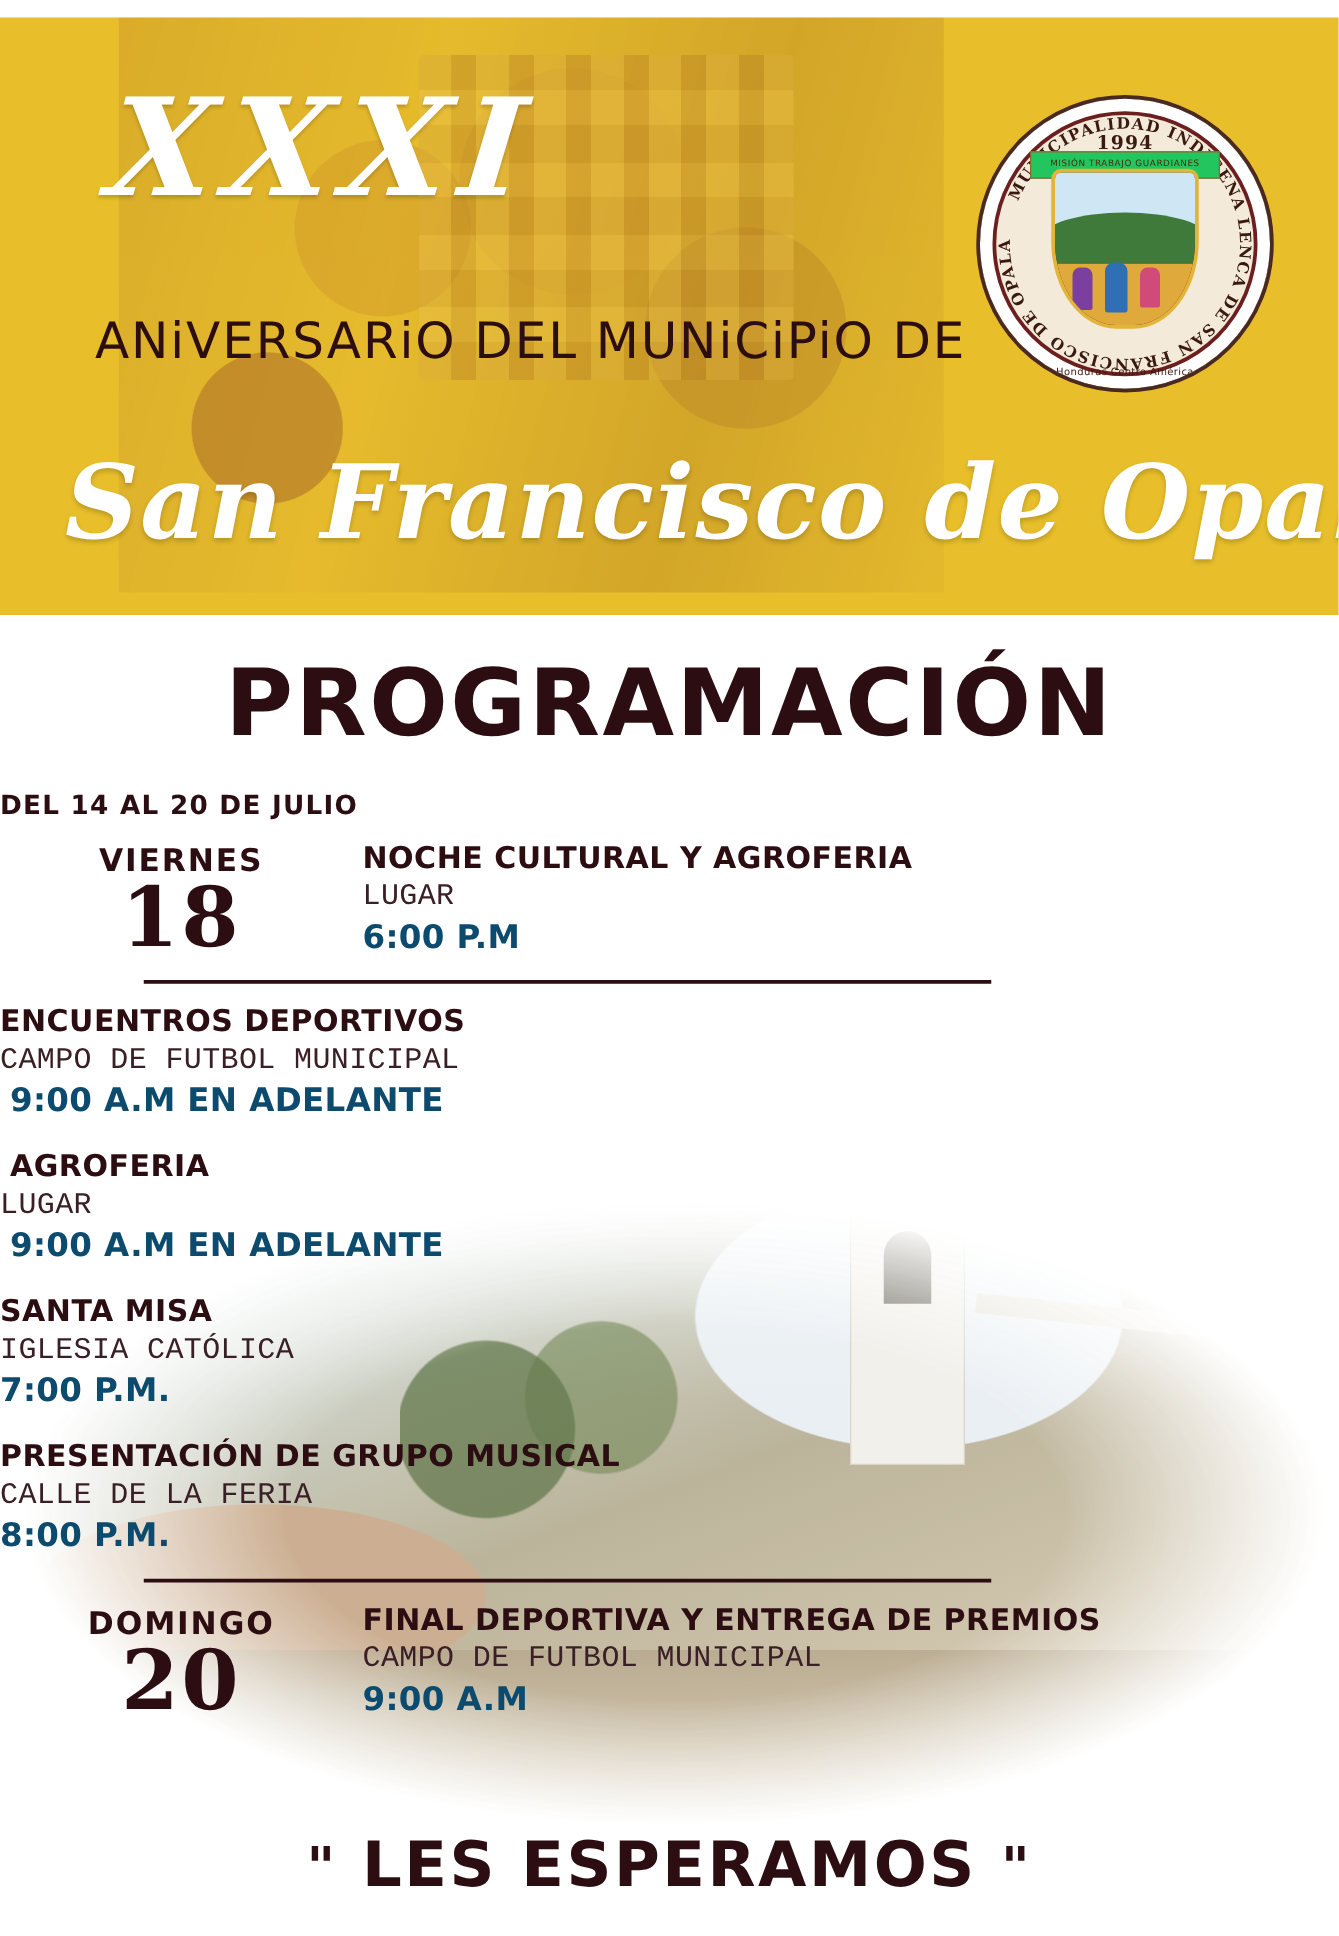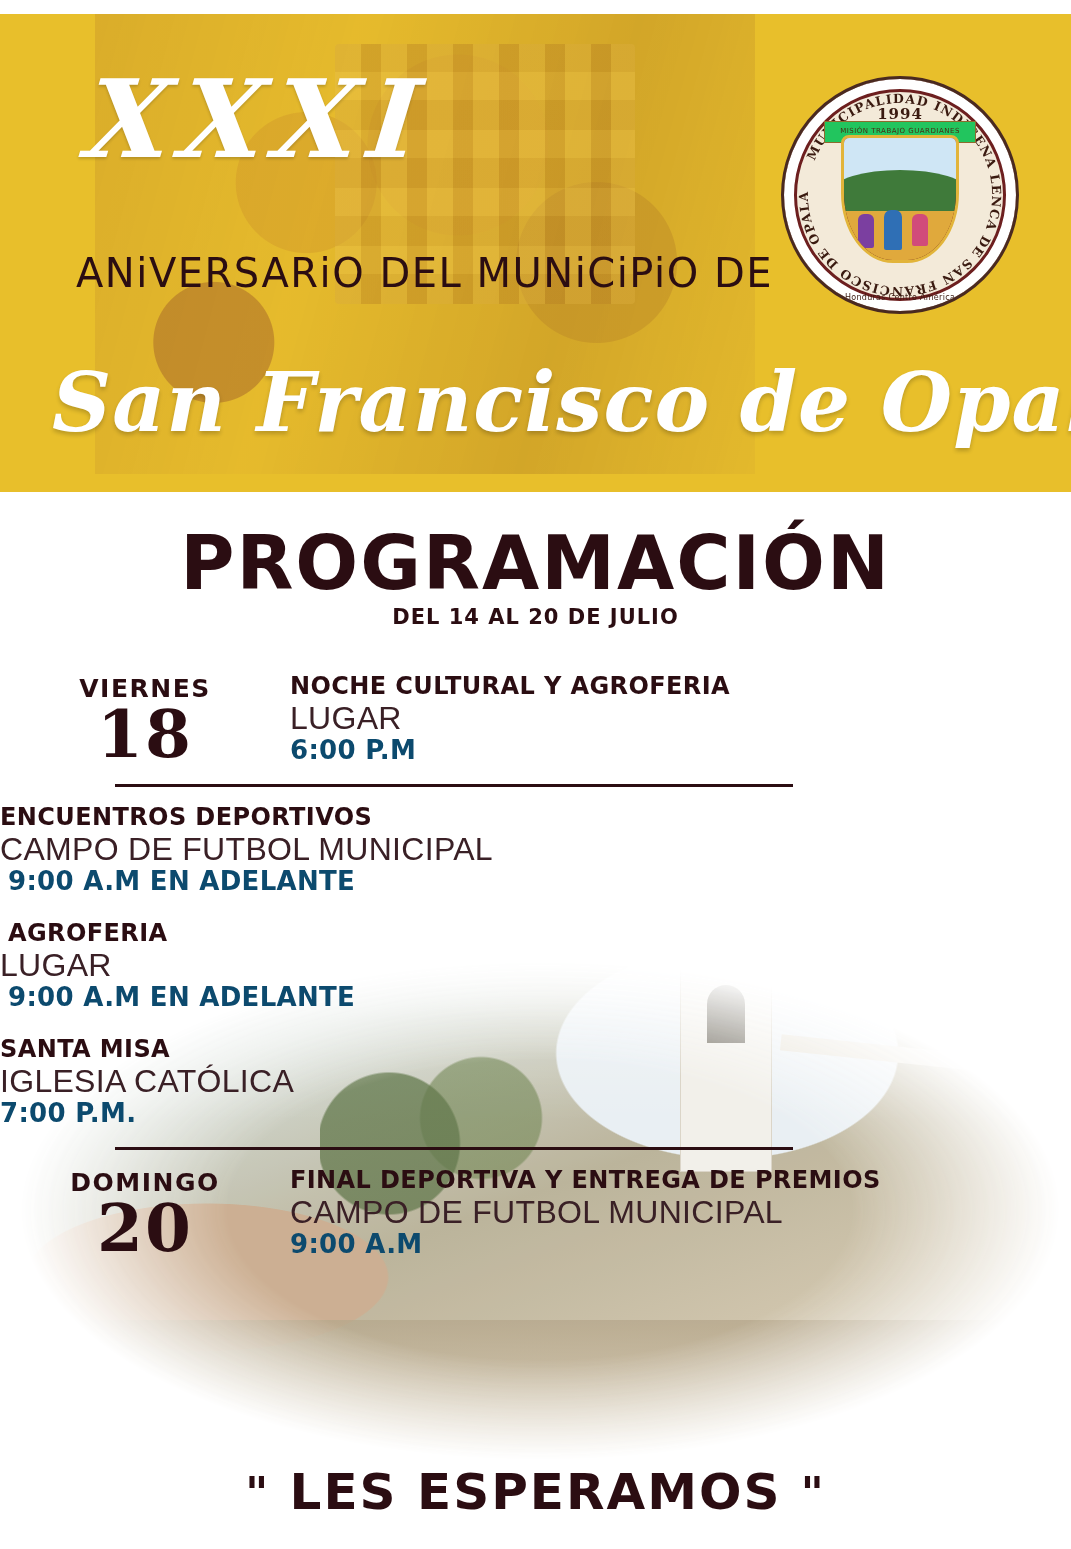--- a/index.html
+++ b/index.html
@@ -176,22 +176,21 @@
     text-align: center;
     font-family: "DejaVu Sans", sans-serif;
     font-weight: bold;
     font-size: 74px;
     letter-spacing: 2px;
     color: #2b0d12;
   }
   .prog-sub {
     position: absolute;
     left: 0; right: 0;
-    top: 605px;
-    text-align: center;
+    top: 632px;
     font-family: "DejaVu Sans", sans-serif;
     font-weight: bold;
     font-size: 21px;
     letter-spacing: 1px;
     color: #2b0d12;
   }
 
   
   .photo-wash {
     position: absolute;
@@ -285,22 +284,22 @@
   .event:last-child { margin-bottom: 4px; }
   .ev-title {
     font-family: "DejaVu Sans", sans-serif;
     font-weight: bold;
     font-size: 24px;
     letter-spacing: .4px;
     color: #2b0d12;
     line-height: 32px;
   }
   .ev-place {
-    font-family: Liberation Sans, sans-serif;
-    font-size: 32px;
+    font-family: Liberation Mono, monospace;
+    font-size: 24px;
     letter-spacing: .3px;
     color: #3a2026;
     line-height: 32px;
   }
   .ev-time {
     font-family: "DejaVu Sans", sans-serif;
     font-weight: bold;
     font-size: 26px;
     letter-spacing: .3px;
     color: #0c4a6e;
@@ -404,20 +403,25 @@
       <div class="event">
         <div class="ev-title indent">AGROFERIA</div>
         <div class="ev-place">LUGAR</div>
         <div class="ev-time indent">9:00 A.M EN ADELANTE</div>
       </div>
       <div class="event">
         <div class="ev-title">SANTA MISA</div>
         <div class="ev-place">IGLESIA CATÓLICA</div>
         <div class="ev-time">7:00 P.M.</div>
       </div>
+      <div class="event">
+        <div class="ev-title">PRESENTACIÓN DE GRUPO MUSICAL</div>
+        <div class="ev-place">CALLE DE LA FERIA</div>
+        <div class="ev-time">8:00 P.M.</div>
+      </div>
     </div>
   </div>
 
   <div class="divider"></div>
 
   <div class="day-row">
     <div class="day-col">
       <div class="day-name">DOMINGO</div>
       <div class="day-num">20</div>
     </div>

